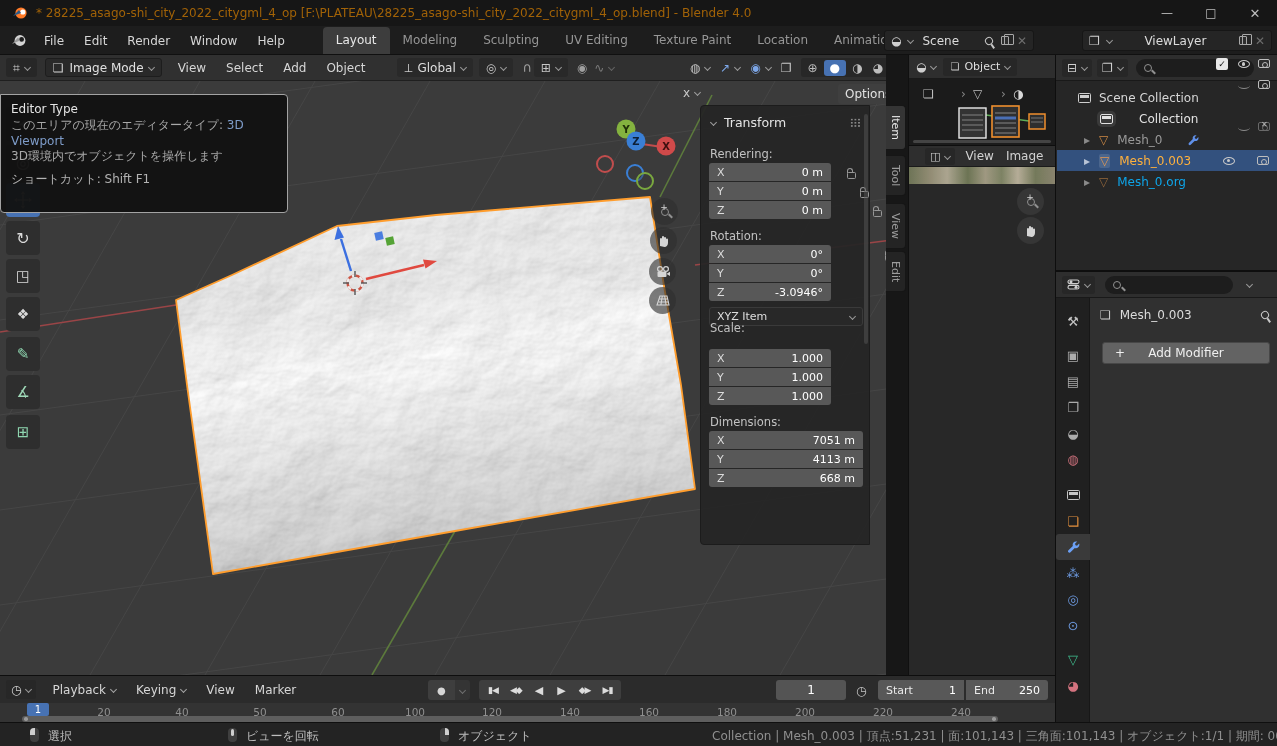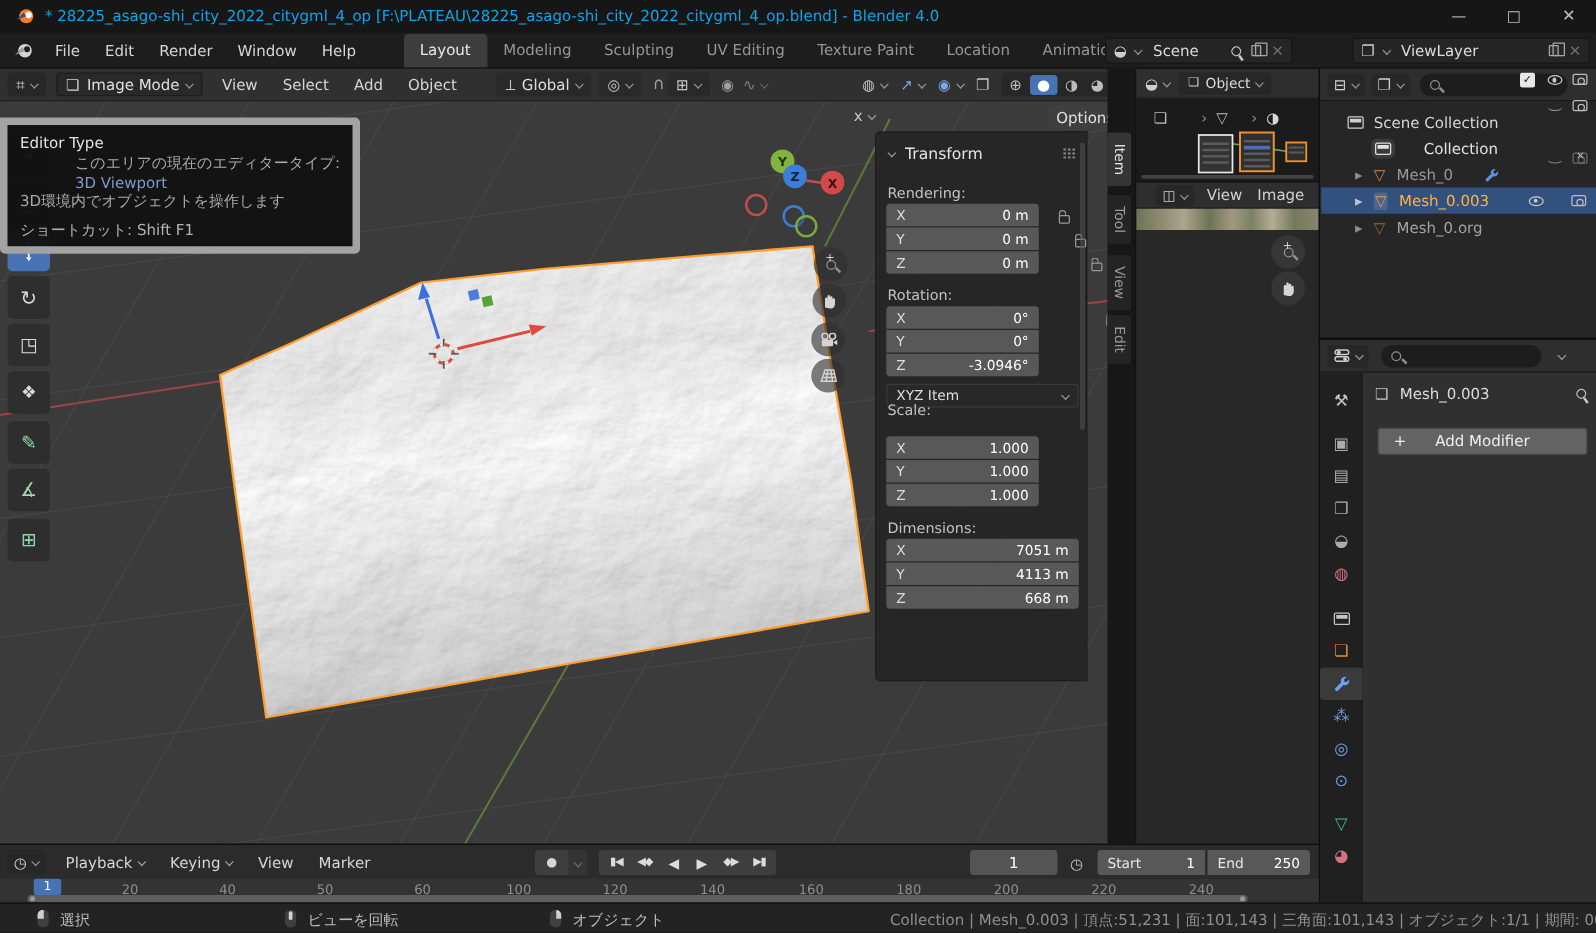--- a/index.html
+++ b/index.html
@@ -1,19 +1,19 @@
 <!DOCTYPE html>
 <html><head>
 <meta charset="utf-8">
 <style>
   * { margin:0; padding:0; box-sizing:border-box; }
   html,body { width:1277px; height:746px; background:#111; overflow:hidden; }
   body { font-family:"DejaVu Sans","Liberation Sans",sans-serif; font-size:12px; color:#c8c8c8; position:relative; }
   .abs { position:absolute; }
-  .row { display:flex; align-items:center; }
+  .row { display:flex; align-items:center;text-align:center; }
   .ch { display:inline-block; width:5px; height:5px; border-right:1.3px solid currentColor; border-bottom:1.3px solid currentColor; transform:rotate(45deg); margin-left:5px; vertical-align:2px; opacity:.7; }
   .pill { background:#2a2a2a; border-radius:3px; display:flex; align-items:center; padding:0 7px; height:21px; }
   .lk { position:relative; display:inline-block; width:9px; height:7px; border:1.2px solid #979797; border-radius:1.5px; }
   .lk::before { content:''; position:absolute; left:-1px; top:-5px; width:4px; height:4px; border:1.2px solid #979797; border-bottom:none; border-radius:3px 3px 0 0; }
   .eye { display:inline-block; width:12px; height:8px; border:1.2px solid #cacaca; border-radius:50%; position:relative; }
   .eye::after { content:''; position:absolute; left:3px; top:1.3px; width:3.4px; height:3.4px; border-radius:50%; background:#cacaca; }
   .eyec { display:inline-block; width:12px; height:7px; border-bottom:1.6px solid #8a8a8a; border-radius:50%; }
   .cam { display:inline-block; width:12px; height:9px; border:1.2px solid #bdbdbd; border-radius:2px; position:relative; }
   .cam::before { content:''; position:absolute; left:2.5px; top:1.5px; width:4px; height:4px; border:1.2px solid #bdbdbd; border-radius:50%; }
   .dim { opacity:.45; }
@@ -41,21 +41,21 @@
 </style>
 </head>
 <body>
 
 <div class="abs" style="left:0;top:0;width:1277px;height:26px;background:#161616;display:flex;align-items:center;">
   <svg width="16" height="14" style="margin:0 8px 0 12px;flex:none">
       <circle cx="9" cy="7" r="5.6" fill="#ff7a27"></circle>
       <circle cx="10.8" cy="6" r="2.6" fill="#fff"></circle>
       <path d="M1 10 L7 4 L9 7 Z" fill="#2a5b8a"></path>
     </svg>
-  <span style="color:#0ea5e9;font-size:12px;white-space:nowrap">* 28225_asago-shi_city_2022_citygml_4_op [F:\PLATEAU\28225_asago-shi_city_2022_citygml_4_op.blend] - Blender 4.0</span>
+  <span style="color:#a16207;font-size:12px;white-space:nowrap">* 28225_asago-shi_city_2022_citygml_4_op [F:\PLATEAU\28225_asago-shi_city_2022_citygml_4_op.blend] - Blender 4.0</span>
   <div style="margin-left:auto;display:flex;height:26px;">
     <div style="width:44px;display:flex;align-items:center;justify-content:center;color:#bdbdbd;">—</div>
     <div style="width:44px;display:flex;align-items:center;justify-content:center;color:#bdbdbd;">□</div>
     <div style="width:44px;display:flex;align-items:center;justify-content:center;color:#bdbdbd;font-size:13px;">✕</div>
   </div>
 </div>
 
 <div class="abs" style="left:0;top:26px;width:1277px;height:29px;background:#1d1d1d;border-bottom:1px solid #101010;">
   <div class="row" style="height:29px;">
     <svg width="18" height="15" style="margin:0 6px 0 10px;flex:none">
@@ -377,23 +377,23 @@
         <span class="ico" style="color:#8fd6b0;font-size:15px;">✎</span>
       </div>
     <div class="abs row" style="top:268px;width:34px;height:34px;background:#2e2e2e;border-radius:4px;justify-content:center;">
         <span class="ico" style="color:#9fd9b8;font-size:15px;">∡</span>
       </div>
     <div class="abs row" style="top:308px;width:34px;height:34px;background:#2e2e2e;border-radius:4px;justify-content:center;">
         <span class="ico" style="color:#8fd6b0;font-size:15px;">⊞</span>
       </div>
   </div>
 
-  <div class="abs" style="left:0;top:39px;width:288px;background:rgba(18,18,18,.97);border:6px solid #a3a3a3;border-radius:0 4px 4px 4px;padding:7px 10px 4px;z-index:9;">
+  <div class="abs" style="left:0;top:39px;width:288px;background:rgba(18,18,18,.97);border:1px solid #a3a3a3;border-radius:0 4px 4px 4px;padding:7px 10px 24px;z-index:9;">
     <div style="color:#e4e4e4;">Editor Type</div>
-    <div style="color:#a9a9a9;margin-top:1px;margin-left:44px;"><span>このエリアの現在のエディタータイプ:</span> <span style="color:#7e9cc9;">3D Viewport</span></div>
+    <div style="color:#a9a9a9;margin-top:1px;"><span>このエリアの現在のエディタータイプ:</span> <span style="color:#7e9cc9;">3D Viewport</span></div>
     <div style="color:#a9a9a9;">3D環境内でオブジェクトを操作します</div>
     <div style="color:#b3b3b3;margin-top:6px;">ショートカット: Shift F1</div>
   </div>
 </div>
 
 <div class="abs" style="left:886px;top:55px;width:22px;height:620px;background:#171717;">
   <span class="vtab abs act" style="left:0;top:50px;">Item</span>
   <span class="vtab abs" style="left:0;top:100px;">Tool</span>
   <span class="vtab abs" style="left:0;top:148px;">View</span>
   <span class="vtab abs" style="left:0;top:196px;">Edit</span>
@@ -504,21 +504,21 @@
     <span class="ico" style="margin-left:27px;color:#b9c4d6;">▸</span>
     <span class="ico" style="margin-left:9px;color:#e89a52;background:rgba(255,255,255,.12);border-radius:2px;padding:0 1px;">▽</span>
     <span style="margin-left:9px;color:#ffb13d;">Mesh_0.003</span>
     <span class="eye" style="margin-left:auto;margin-right:22px;"></span>
     <span class="cam" style="margin-right:8px;"></span>
   </div>
 
   <div class="abs row" style="left:28px;top:117px;height:20px;">
     <span class="ico" style="color:#8a8a8a;">▸</span>
     <span class="ico" style="margin-left:9px;color:#cf8a45;opacity:.65;">▽</span>
-    <span style="margin-left:9px;color:#a3a3a3;">Mesh_0.org</span>
+    <span style="margin-left:9px;color:#0ea5e9;">Mesh_0.org</span>
   </div>
   <span class="eyec abs" style="left:1238px;top:124px;position:fixed;"></span>
   <span class="cam dim abs" style="left:1258px;top:122px;position:fixed;"></span>
   <span class="abs" style="left:1261px;top:120px;position:fixed;color:#bbb;font-size:8px;">✕</span>
 </div>
 
 <div class="abs" style="left:1055px;top:270px;width:222px;height:452px;background:#303030;border-left:1px solid #0e0e0e;border-top:2px solid #0e0e0e;">
   <div class="row" style="height:26px;background:#2e2e2e;border-bottom:1px solid #191919;">
     <div class="pill" style="margin-left:6px;height:18px;background:#272727;padding:0 5px;">
       <svg width="13" height="11">

